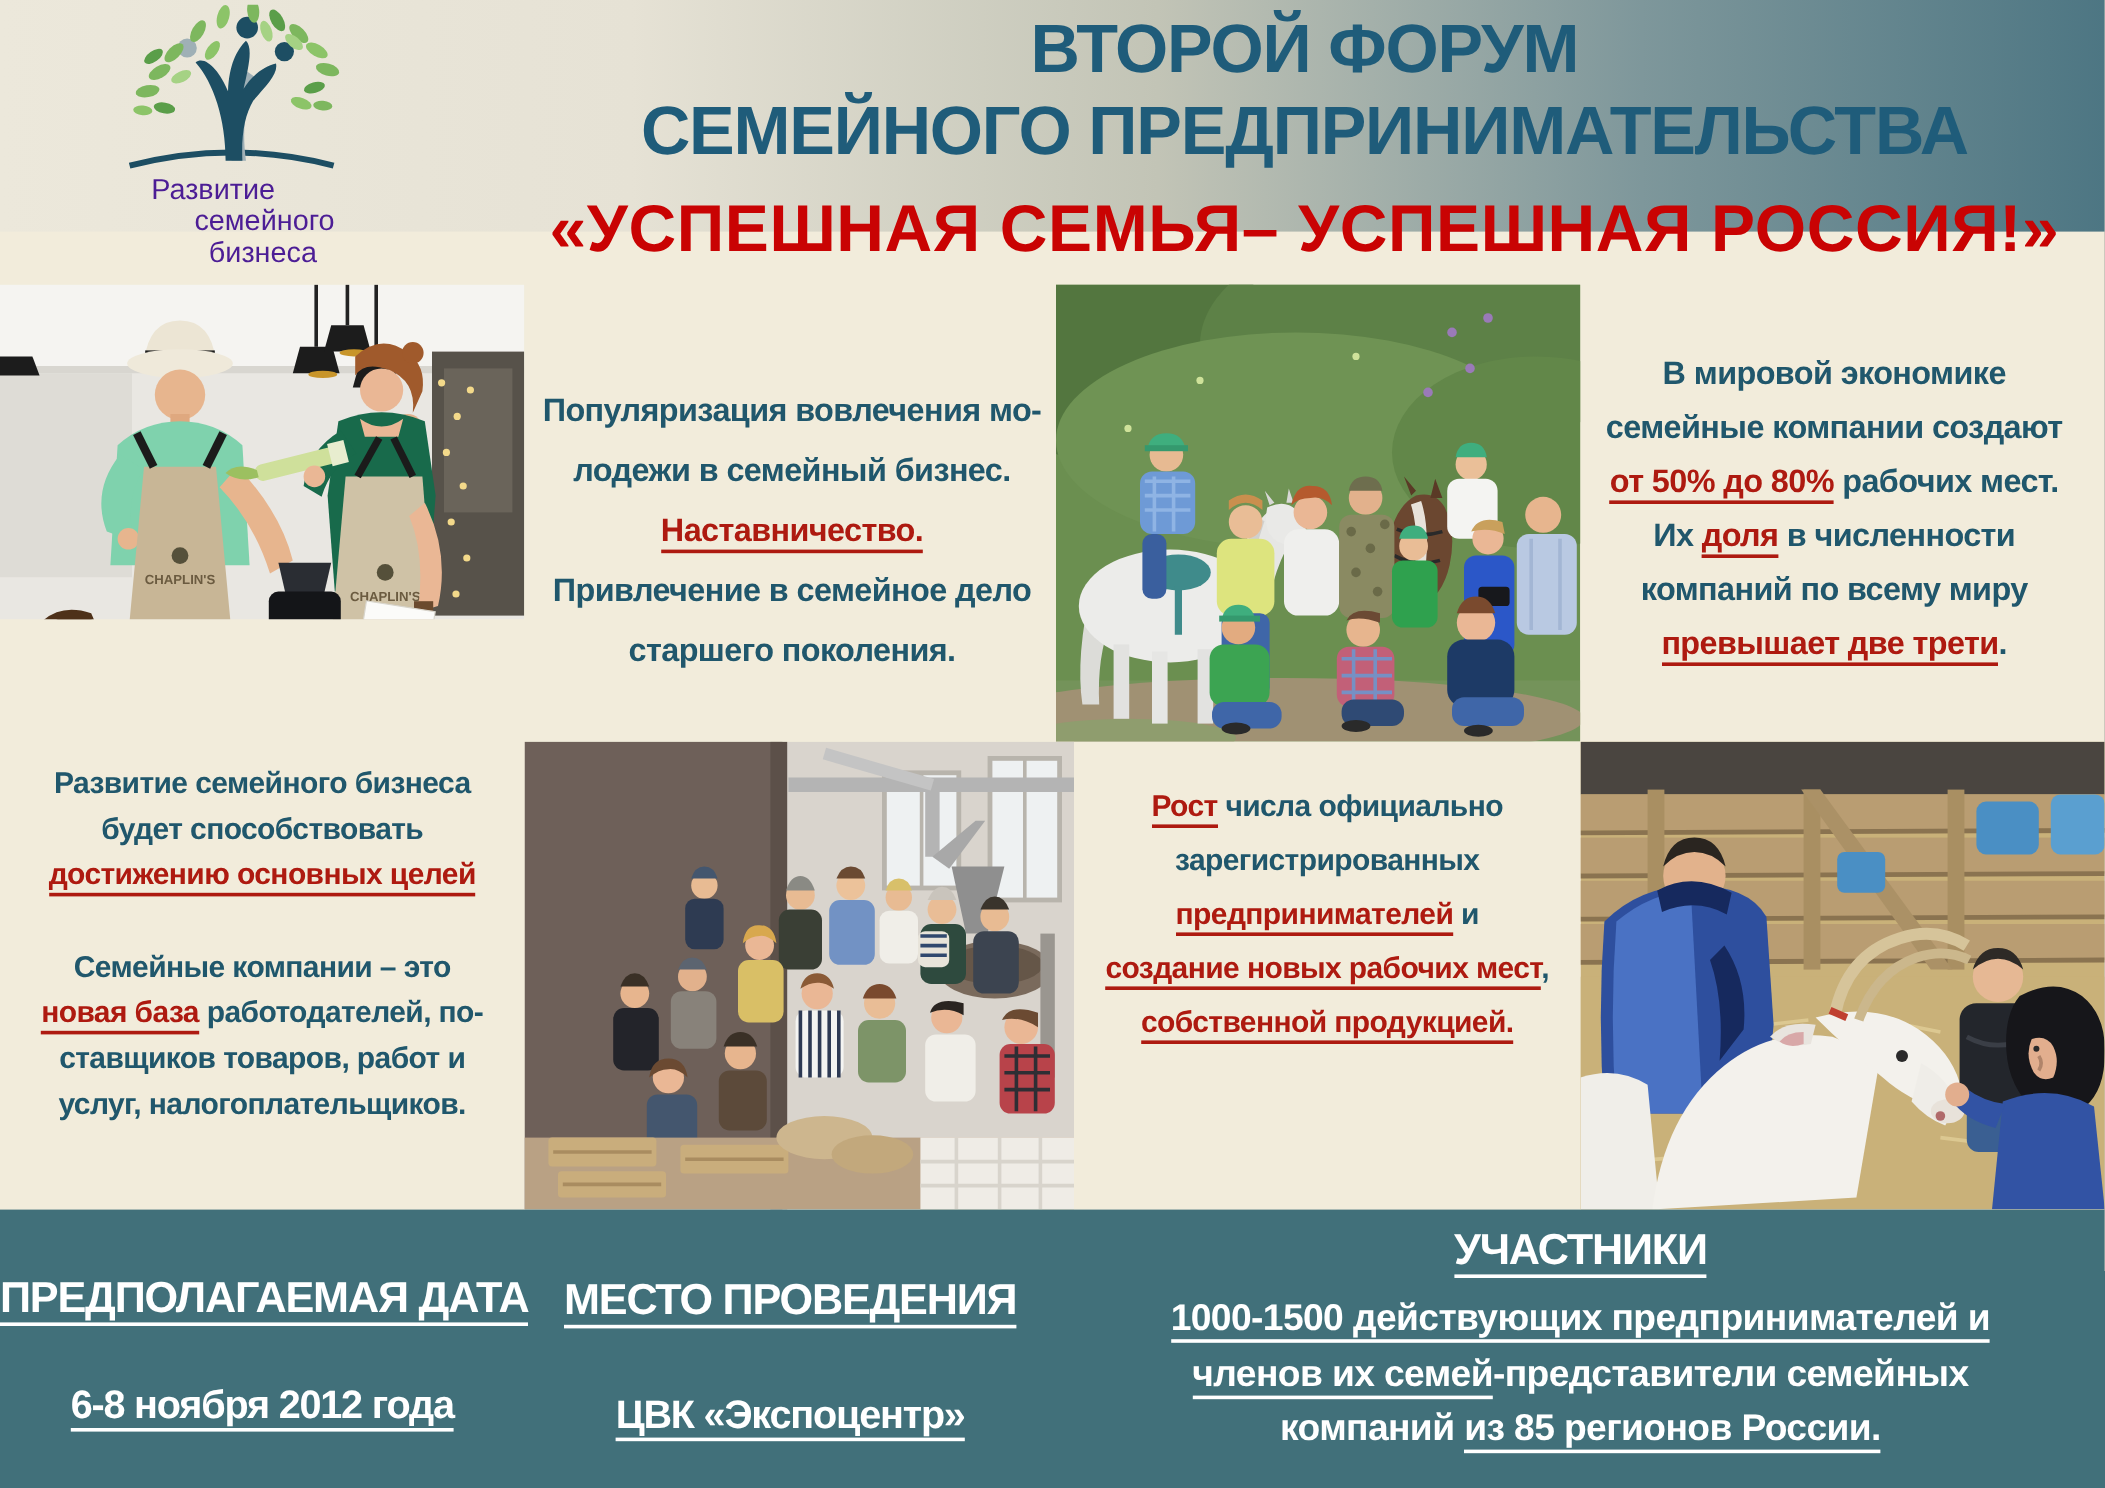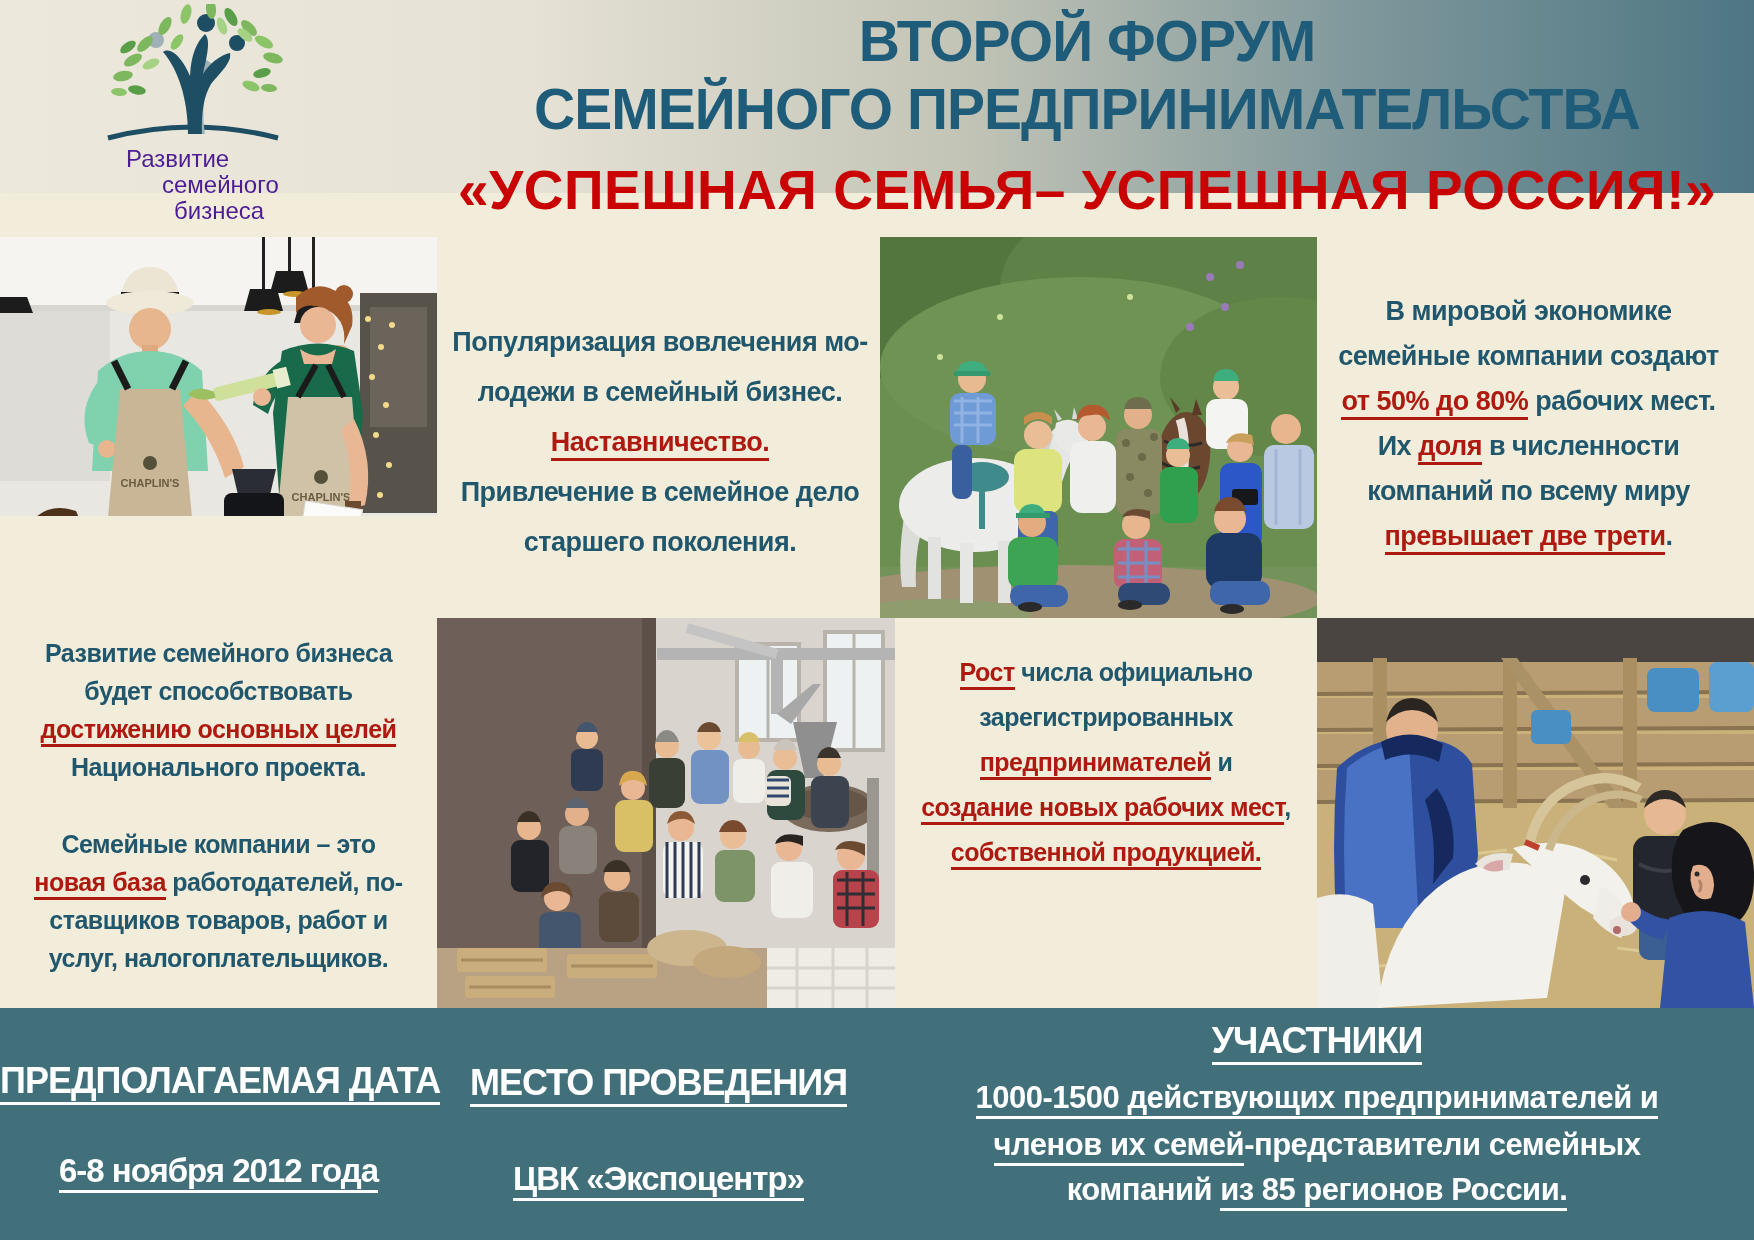--- a/index.html
+++ b/index.html
@@ -476,21 +476,20 @@
     <div class="ln">компаний по всему миру</div>
     <div class="ln">
       <span class="r u">превышает две трети</span><span>.</span>
     </div>
   </div>
 
   <div class="panel p-national">
     <div class="ln">Развитие семейного бизнеса</div>
     <div class="ln">будет способствовать</div>
     <div class="ln"><span class="r u">достижению основных целей</span></div>
-    <div class="ln">Национального проекта.</div>
     <div class="ln gap">Семейные компании – это</div>
     <div class="ln">
       <span class="r u">новая база</span><span> работодателей, по-</span>
     </div>
     <div class="ln">ставщиков товаров, работ и</div>
     <div class="ln">услуг, налогоплательщиков.</div>
   </div>
 
   <div class="panel p-growth">
     <div class="ln">

